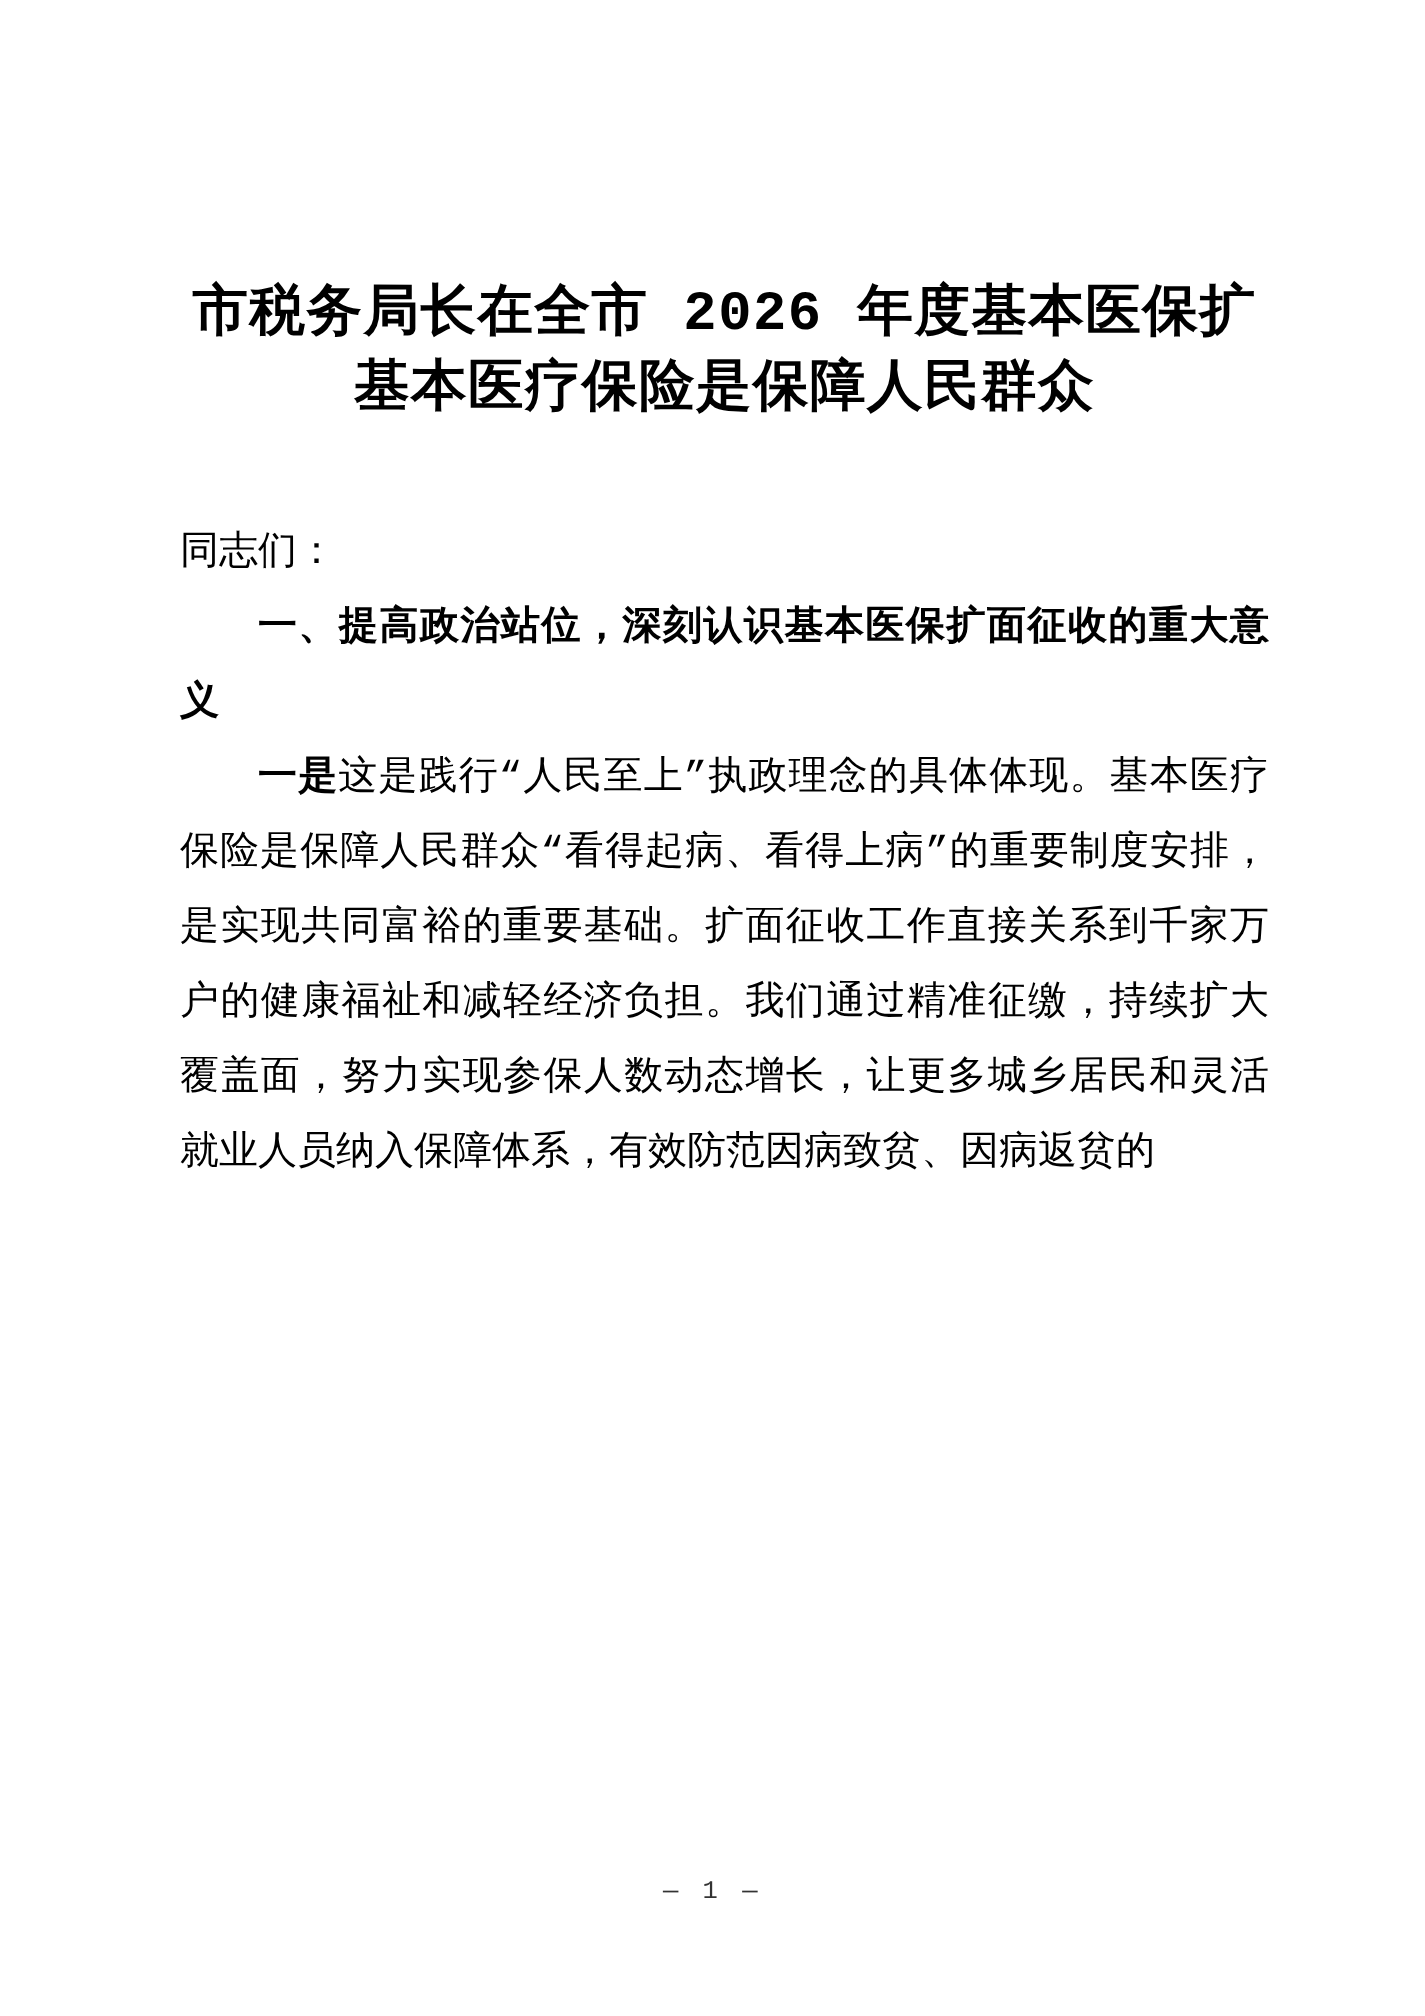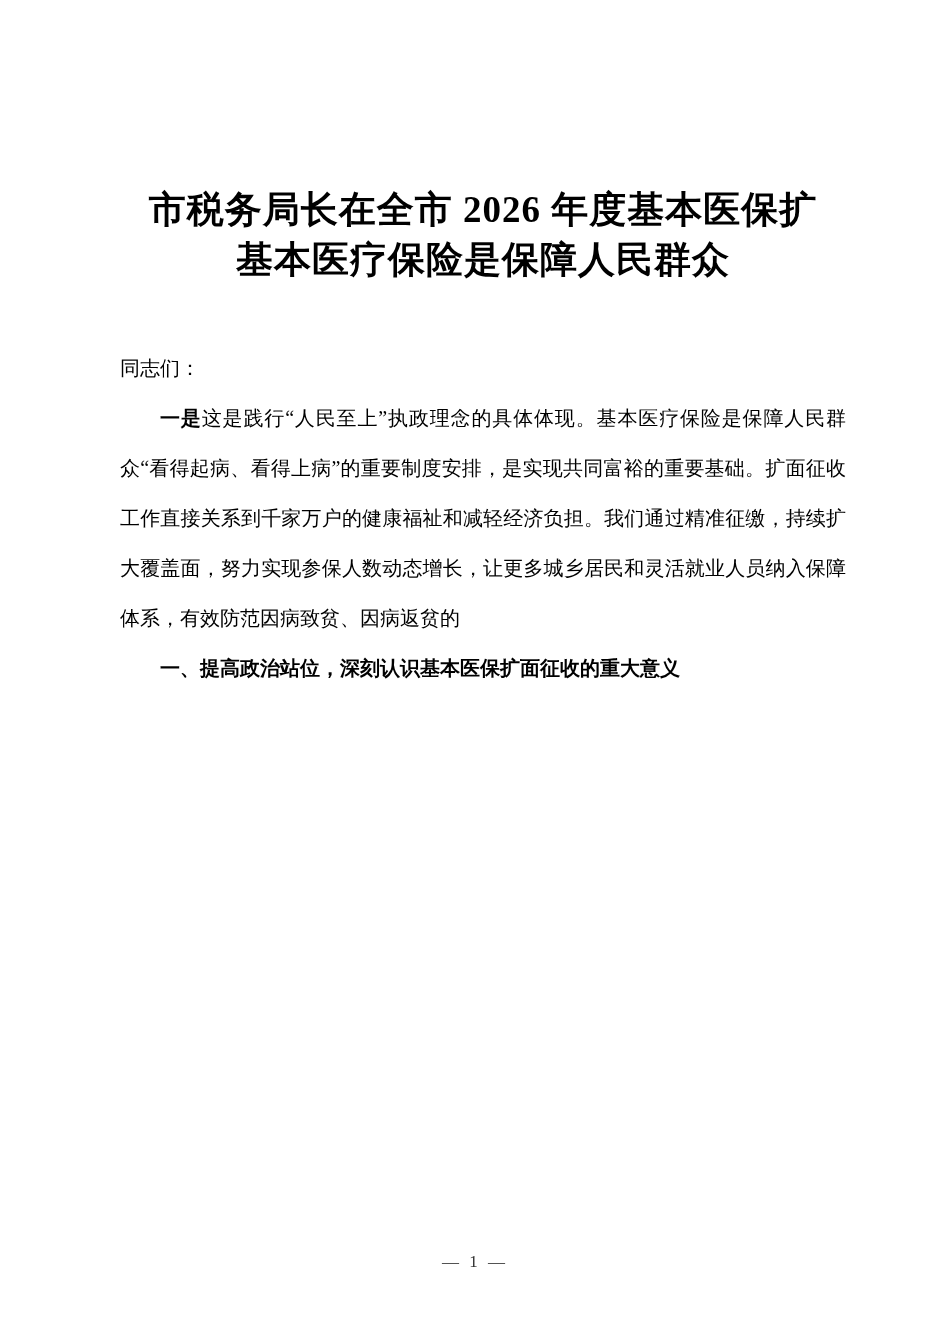--- a/index.html
+++ b/index.html
@@ -6,21 +6,21 @@
     margin: 0;
     padding: 0;
     background: #ffffff;
   }
   .page {
     position: relative;
     width: 950px;
     height: 1344px;
     background: #ffffff;
     overflow: hidden;
-    font-family: Liberation Serif, serif;
+    font-family: Liberation Mono, monospace;
     color: #000000;
   }
   .content {
     position: absolute;
     left: 120px;
     top: 0;
     width: 726px;
   }
   .doc-title {
     margin: 185px 0 0 0;
@@ -29,21 +29,21 @@
     font-weight: bold;
     text-align: center;
     letter-spacing: 1px;
   }
   .title-line {
     display: block;
     white-space: nowrap;
   }
   .doc-body {
     margin-top: 58px;
-    font-size: 20px;
+    font-size: 26px;
     line-height: 50px;
     text-align: justify;
     text-justify: inter-ideograph;
   }
   .doc-body p {
     margin: 0;
     padding: 0;
   }
   .doc-body p.indent {
     text-indent: 2em;
@@ -72,22 +72,22 @@
 <div class="page">
   <div class="content">
 
     <h1 class="doc-title">
       <span class="title-line">市税务局长在全市 2026 年度基本医保扩</span>
       <span class="title-line">基本医疗保险是保障人民群众</span>
     </h1>
 
     <div class="doc-body" id="doc-body">
         <p class="">同志们：</p>
+        <p class="indent bold">一、提高政治站位，深刻认识基本医保扩面征收的重大意义</p>
         <p class="indent"><strong class="lead">一是</strong>这是践行“人民至上”执政理念的具体体现。基本医疗保险是保障人民群众“看得起病、看得上病”的重要制度安排，是实现共同富裕的重要基础。扩面征收工作直接关系到千家万户的健康福祉和减轻经济负担。我们通过精准征缴，持续扩大覆盖面，努力实现参保人数动态增长，让更多城乡居民和灵活就业人员纳入保障体系，有效防范因病致贫、因病返贫的</p>
-        <p class="indent bold">一、提高政治站位，深刻认识基本医保扩面征收的重大意义</p>
       </div>
 
   </div>
 
   <div class="page-footer">
     <span>— 1 —</span>
   </div>
 </div>
 
 </body></html>

